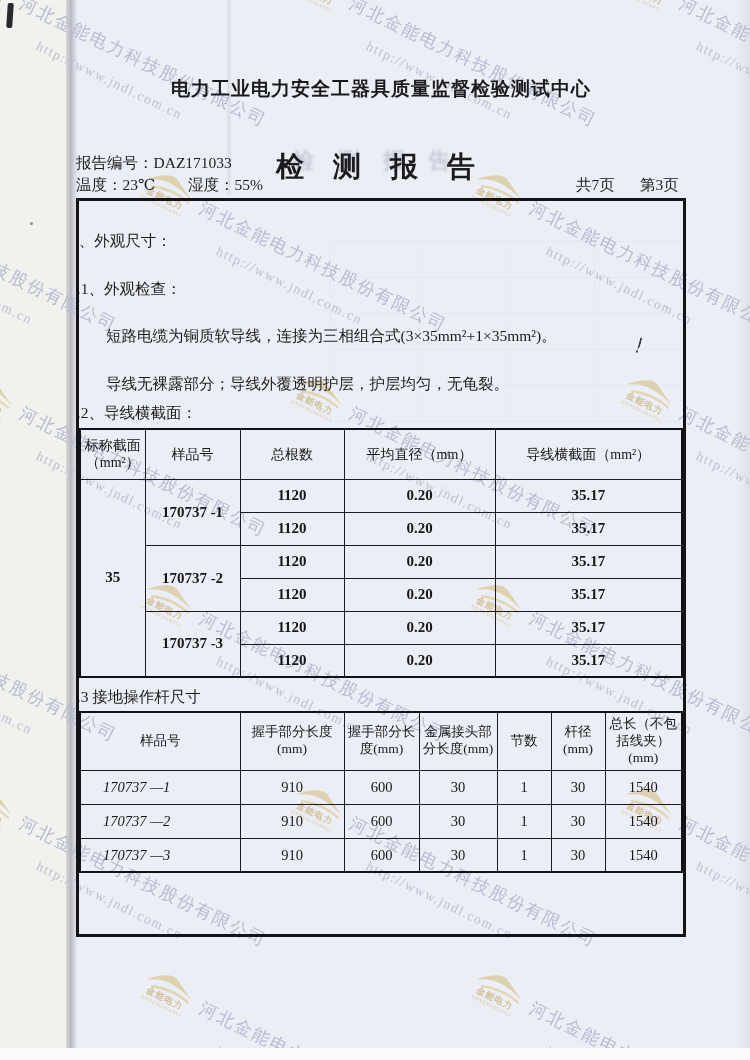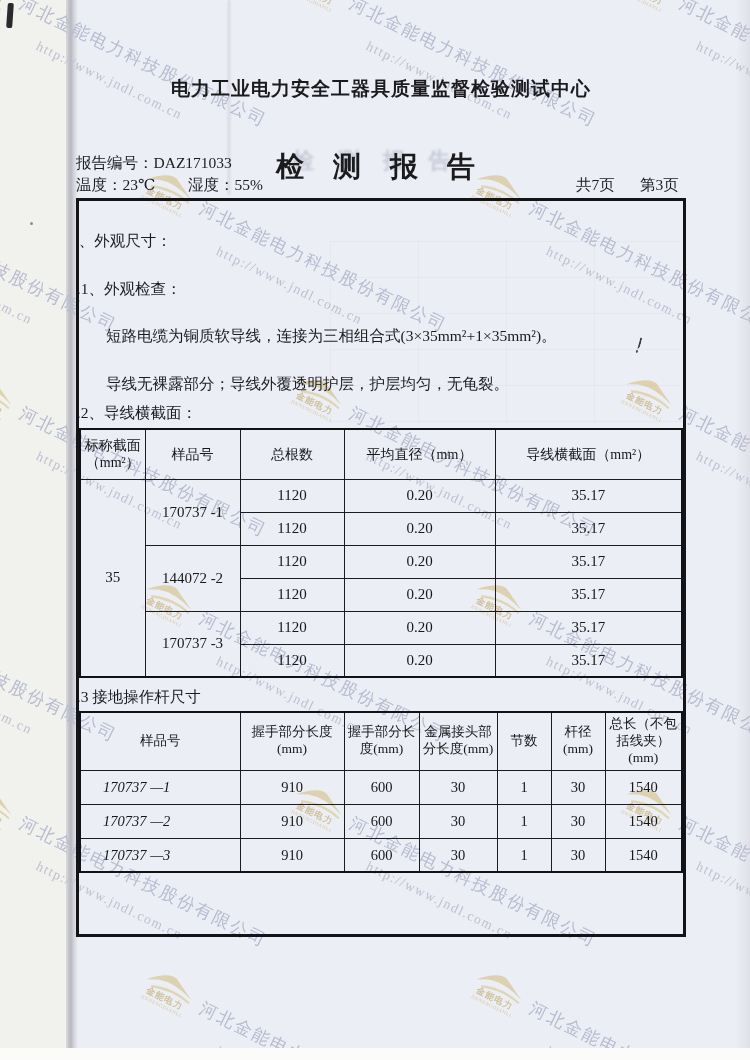--- a/index.html
+++ b/index.html
@@ -64,21 +64,21 @@
   .s1{top:30px;}  .s11{top:78px;}  .s12{top:202px;}  .s13{top:486px;}
   .para{position:absolute;left:27px;font-size:15.5px;white-space:nowrap;}
   .p1{top:125px;text-align:right;} .p2{top:173px;}
 
   table{border-collapse:collapse;table-layout:fixed;position:absolute;left:0;width:604px;
     border:2.5px solid #121216;font-size:15px;color:#17171a;}
   .t12{top:227px;}  .t13{top:510px;font-size:14.5px;}
   th,td{border:1.5px solid #1c1c20;text-align:center;vertical-align:middle;padding:1px 2px;
     font-weight:normal;line-height:1.25;overflow:hidden;}
   .t12 th{height:50px;font-size:14px;}
-  .t12 td{height:33px;}
+  .t12 td{height:33px;font-weight:bold;}
   .t13 th{height:58px;font-size:13.5px;}
   .t13 td{height:34px;}
   .t13 td.sample{text-align:left;padding-left:22px;font-style:italic;}
 
   .ink-mark{position:absolute;left:557px;top:136px;width:5px;height:12px;
     border-right:2px solid #3b3b40;border-radius:0 0 60% 60%;transform:rotate(14deg);}
   .ink-mark::after{content:"";position:absolute;left:2px;top:13px;width:2px;height:3px;background:#45454a;border-radius:50%;}
 </style>
 </head>
 <body>
@@ -332,21 +332,21 @@
         <td>1120</td>
         <td>0.20</td>
         <td>35.17</td>
       </tr>
       <tr>
         <td>1120</td>
         <td>0.20</td>
         <td>35.17</td>
       </tr>
       <tr>
-        <td rowspan="2">144072 -2</td>
+        <td rowspan="2">170737 -2</td>
         <td>1120</td>
         <td>0.20</td>
         <td>35.17</td>
       </tr>
       <tr>
         <td>1120</td>
         <td>0.20</td>
         <td>35.17</td>
       </tr>
       <tr>

